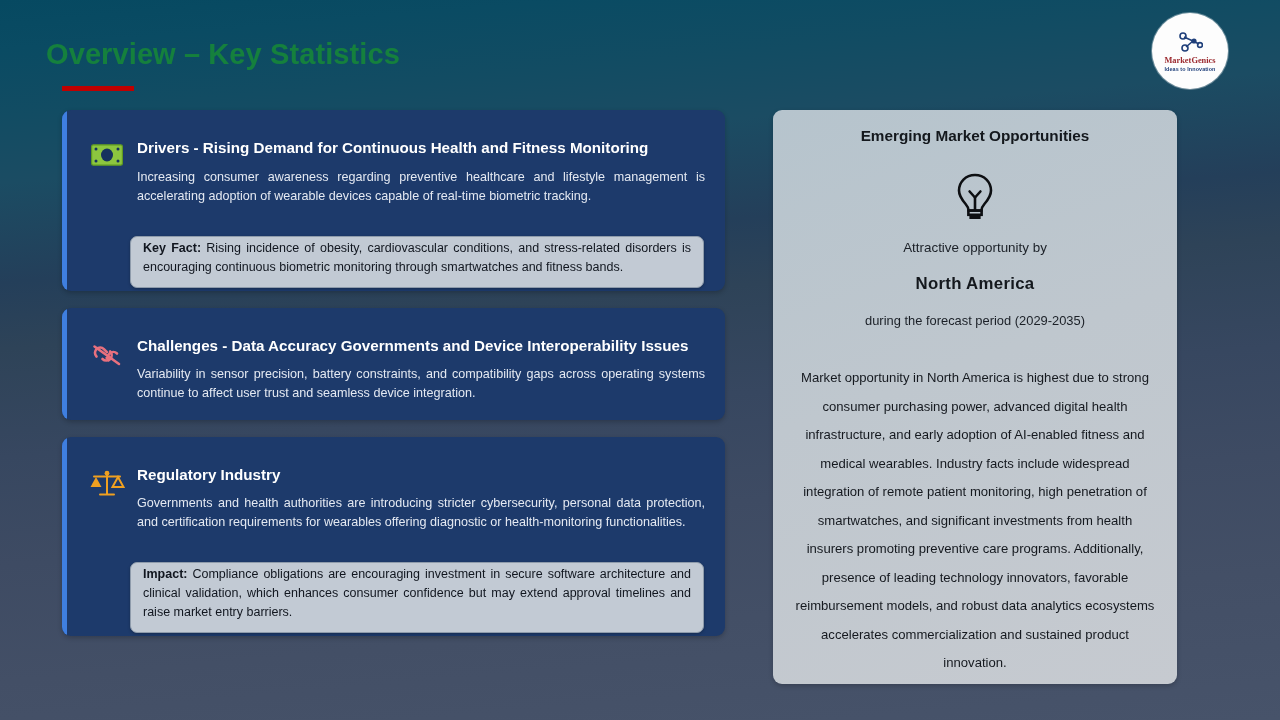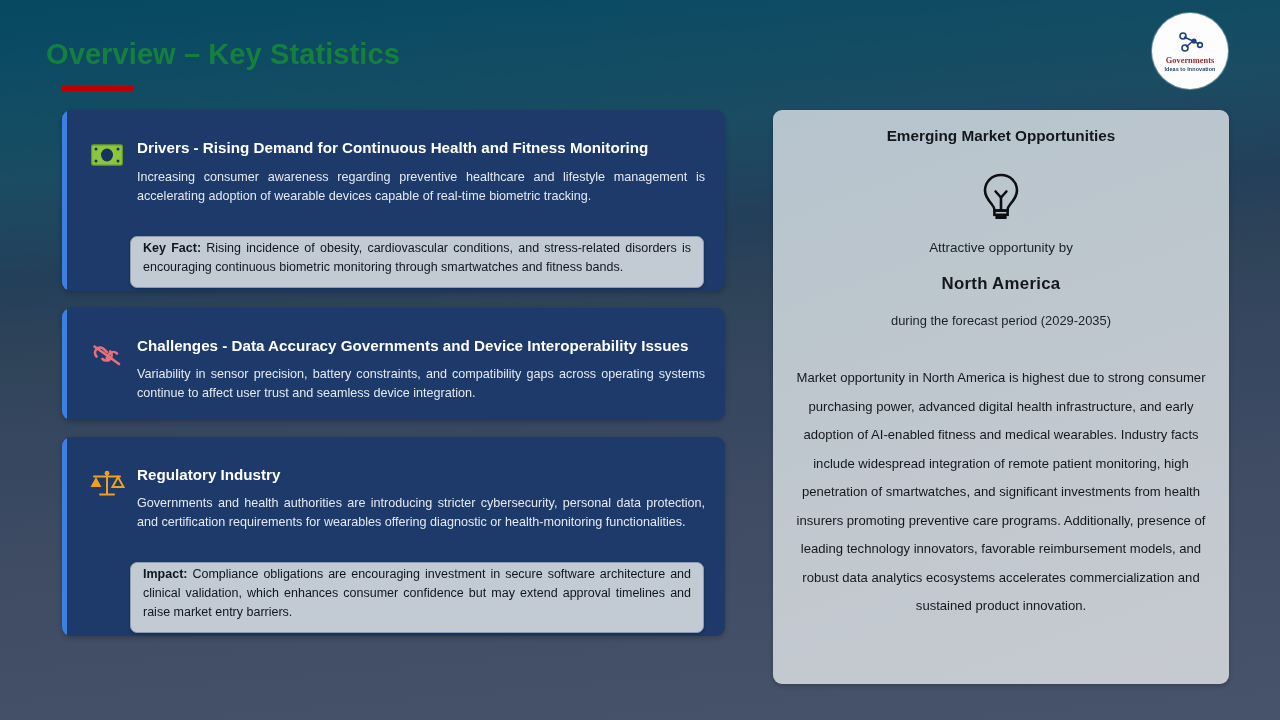--- a/index.html
+++ b/index.html
@@ -151,21 +151,21 @@
   }
   .callout b { font-weight: bold; }
 
   .callout-wrap { padding: 0 21px 3px 68px; }
 
   
   .panel {
     position: absolute;
     left: 773px;
     top: 110px;
-    width: 456px;
+    width: 404px;
     height: 574px;
     background: linear-gradient(160deg, #b6c4cd 0%, #bfc7ce 45%, #c6cad0 100%);
     border-radius: 9px;
     padding: 14px 18px 10px 18px;
     box-shadow: 0 2px 5px rgba(0,0,0,0.2);
   }
 
   .panel-title {
     text-align: center;
     font-size: 15.3px;
@@ -232,21 +232,21 @@
     <svg width="26" height="22" viewBox="0 0 26 22">
       <line x1="7" y1="7" x2="16" y2="11" stroke="#1f3f7a" stroke-width="1.6"></line>
       <line x1="16" y1="11" x2="9" y2="17" stroke="#1f3f7a" stroke-width="1.6"></line>
       <line x1="16" y1="11" x2="22" y2="14" stroke="#1f3f7a" stroke-width="1.6"></line>
       <circle cx="6" cy="6" r="3.0" fill="none" stroke="#1f3f7a" stroke-width="1.6"></circle>
       <circle cx="17" cy="11" r="2.6" fill="#1f3f7a"></circle>
       <circle cx="8" cy="18" r="3.0" fill="none" stroke="#1f3f7a" stroke-width="1.6"></circle>
       <circle cx="23" cy="15" r="2.4" fill="none" stroke="#1f3f7a" stroke-width="1.6"></circle>
     </svg>
   </span>
-  <span class="logo-name">Governments</span>
+  <span class="logo-name">MarketGenics</span>
   <span class="logo-tag">Ideas to Innovation</span>
 </div>
 
 <div class="cards">
 
   <div class="card">
     <div class="card-inner">
       <div class="card-icon">
         <svg width="34" height="26" viewBox="0 0 34 26">
           <rect x="1.6" y="2.8" width="30.8" height="20.4" rx="1.6" fill="#8cc63f" stroke="#5f9a21" stroke-width="1.2"></rect>

